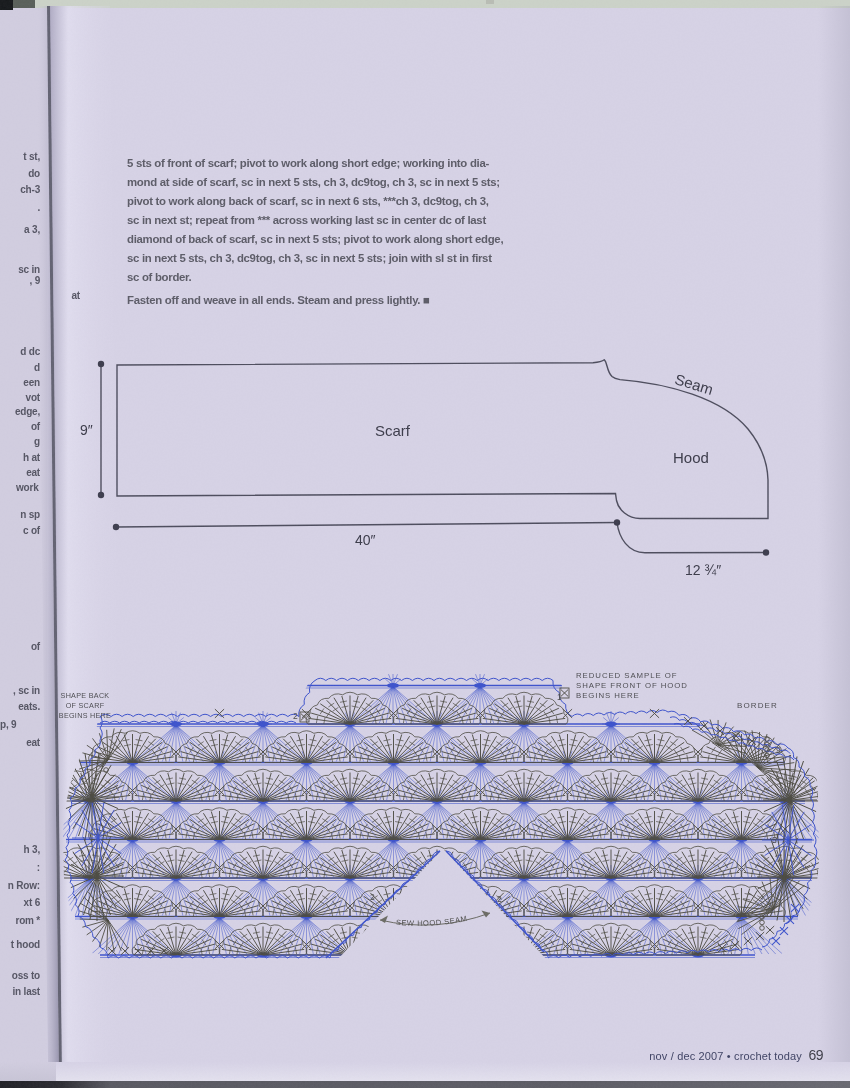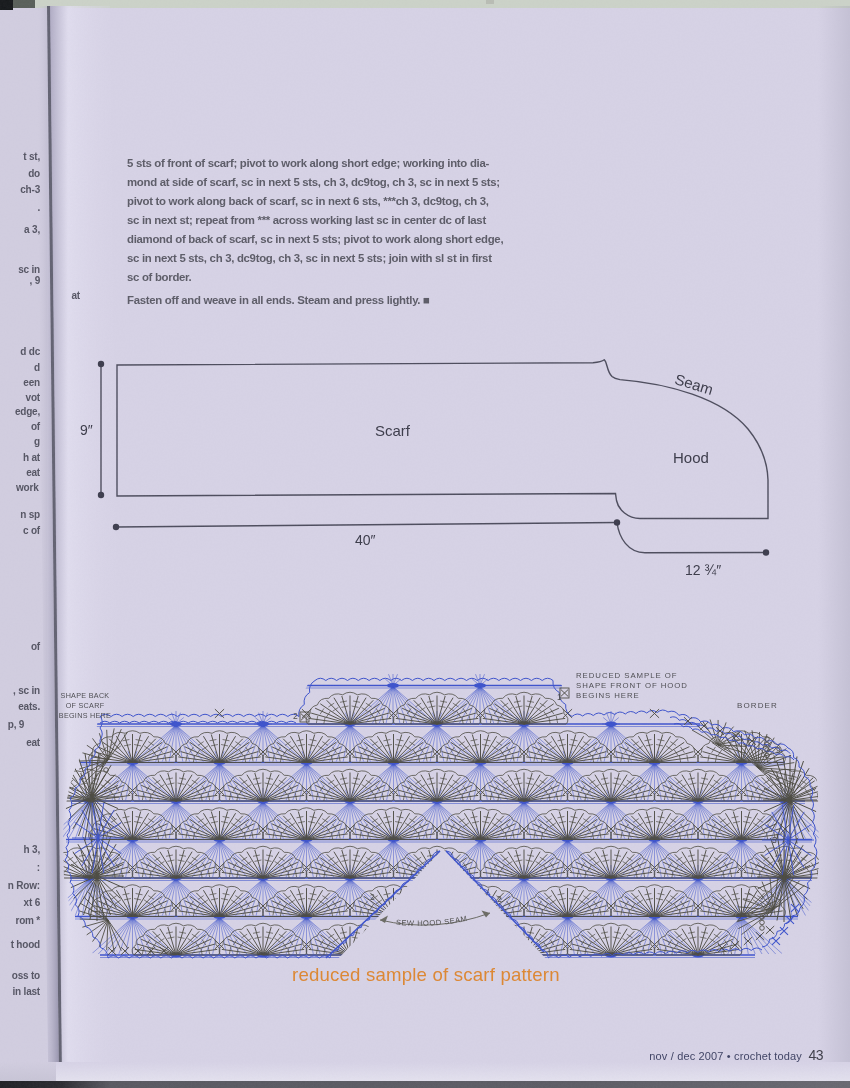--- a/index.html
+++ b/index.html
@@ -63,21 +63,21 @@
       <div class="frag" style="top:421px;left:0;width:40px;text-align:right;">of</div>
       <div class="frag" style="top:436px;left:0;width:40px;text-align:right;">g</div>
       <div class="frag" style="top:452px;left:0;width:40px;text-align:right;">h at</div>
       <div class="frag" style="top:467px;left:0;width:40px;text-align:right;">eat</div>
       <div class="frag" style="top:482px;left:16px;width:40px;text-align:left;">work</div>
       <div class="frag" style="top:509px;left:0;width:40px;text-align:right;">n sp</div>
       <div class="frag" style="top:525px;left:0;width:40px;text-align:right;">c of</div>
       <div class="frag" style="top:641px;left:0;width:40px;text-align:right;">of</div>
       <div class="frag" style="top:685px;left:0;width:40px;text-align:right;">, sc in</div>
       <div class="frag" style="top:701px;left:0;width:40px;text-align:right;">eats.</div>
-      <div class="frag" style="top:719px;left:0;width:32px;text-align:center;">p, 9</div>
+      <div class="frag" style="top:719px;left:0;width:32px;text-align:left;">p, 9</div>
       <div class="frag" style="top:737px;left:0;width:40px;text-align:right;">eat</div>
       <div class="frag" style="top:844px;left:0;width:40px;text-align:right;">h 3,</div>
       <div class="frag" style="top:862px;left:0;width:40px;text-align:right;">:</div>
       <div class="frag" style="top:880px;left:0;width:40px;text-align:right;">n Row:</div>
       <div class="frag" style="top:897px;left:0;width:40px;text-align:right;">xt 6</div>
       <div class="frag" style="top:915px;left:0;width:40px;text-align:right;">rom *</div>
       <div class="frag" style="top:931px;left:0;width:40px;text-align:right;margin-top:8px;">t hood</div>
       <div class="frag" style="top:970px;left:0;width:40px;text-align:right;">oss to</div>
       <div class="frag" style="top:986px;left:0;width:40px;text-align:right;">in last</div>
     </div>
@@ -543,22 +543,21 @@
 <rect x="300" y="712" width="9" height="10" fill="none" stroke="#4c4b41" stroke-width="0.9"></rect>
 <path d="M 300.9 713.6 L 308.1 720.4 M 300.9 720.4 L 308.1 713.6" stroke="#4c4b41" stroke-width="0.95" fill="none"></path>
 <rect x="560" y="688" width="9" height="10" fill="none" stroke="#4c4b41" stroke-width="0.9"></rect>
 <path d="M 560.9 689.6 L 568.1 696.4 M 560.9 696.4 L 568.1 689.6" stroke="#4c4b41" stroke-width="0.95" fill="none"></path>
       </svg>
     </div>
 
   <div class="tiny" style="left:56px;top:691px;text-align:center;width:58px;font-size:7.2px;">SHAPE BACK<br>OF SCARF<br>BEGINS HERE</div>
   <div class="tiny" style="left:576px;top:671px;letter-spacing:0.95px;">REDUCED SAMPLE OF<br>SHAPE FRONT OF HOOD<br>BEGINS HERE</div>
   <div class="tiny" style="left:737px;top:701px;font-size:8px;letter-spacing:1.1px;">BORDER</div>
-  <div class="orange">reduced sample of scarf pattern</div>
-  <div class="footer">nov / dec 2007 • crochet today&nbsp; <b>43</b></div>
+  <div class="footer">nov / dec 2007 • crochet today&nbsp; <b>69</b></div>
 <svg style="position:absolute;left:0;top:0;pointer-events:none" width="850" height="1088">
       <filter id="nz">
         <feTurbulence type="fractalNoise" baseFrequency="0.55" numOctaves="2" seed="7"></feTurbulence>
         <feColorMatrix type="matrix" values="0 0 0 0 0.45  0 0 0 0 0.42  0 0 0 0 0.55  0 0 0 0.55 0"></feColorMatrix>
       </filter>
       <rect width="850" height="1088" filter="url(#nz)" opacity="0.13"></rect>
     </svg>
 </div>
 
 </body></html>

